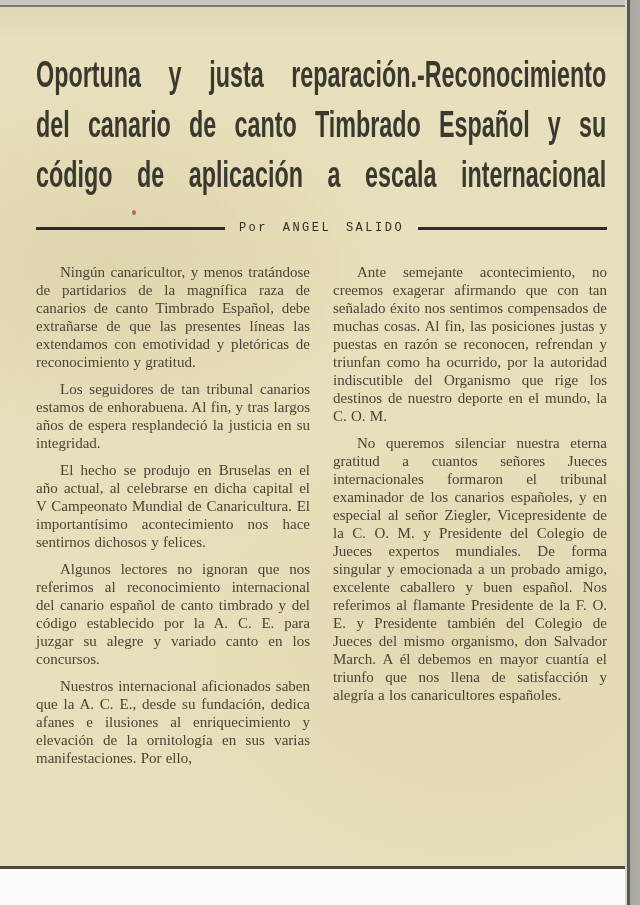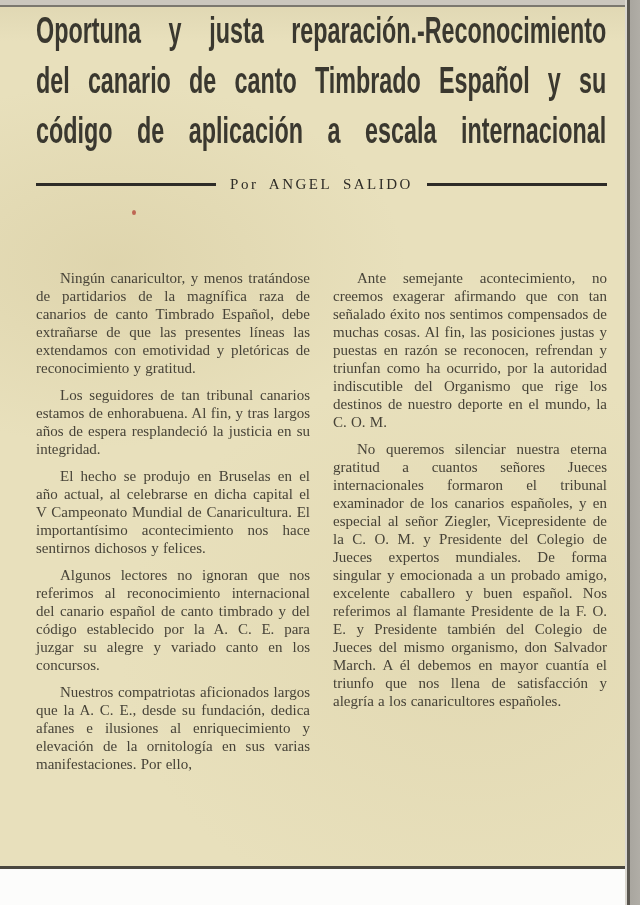--- a/index.html
+++ b/index.html
@@ -45,21 +45,21 @@
     background: #b54a3c;
     opacity: .8;
   }
   
   #content {
     position: absolute;
     left: 36px; top: 0;
     width: 571px;
   }
   
-  #headline { color: #3a382f; }
+  #headline { margin-top: 44px; color: #3a382f; }
   .title-line {
     font-family: "Liberation Sans", sans-serif;
     font-weight: bold;
     font-size: 36px;
     height: 50px;
     line-height: 48px;
     width: 880px;
     transform: scaleX(0.648);
     transform-origin: 0 50%;
     text-align: justify;
@@ -73,31 +73,31 @@
     display: flex;
     align-items: center;
     height: 22px;
   }
   .byline-rule {
     flex: 1 1 auto;
     height: 3px;
     background: #2e2c27;
   }
   #byline-text {
-    font-family: Liberation Serif, serif;
-    font-size: 15px;
+    font-family: Liberation Mono, monospace;
+    font-size: 12px;
     color: #2e2c27;
     letter-spacing: 2.5px;
     word-spacing: 5px;
     padding: 0 14px;
     white-space: nowrap;
   }
   
   #columns {
-    margin-top: 74px;
+    margin-top: 24px;
     display: flex;
     gap: 23px;
   }
   .col {
     width: 274px;
     color: #474338;
   }
   .col p {
     font-size: 15px;
     line-height: 18px;
@@ -128,21 +128,21 @@
         <div id="byline-text">Por ANGEL SALIDO</div>
         <div class="byline-rule"></div>
       </div>
 
       <div id="columns">
         <div class="col">
           <p>Ningún canaricultor, y menos tratándose de partidarios de la magnífica raza de canarios de canto Timbrado Español, debe extrañarse de que las presentes líneas las extendamos con emotividad y pletóricas de reconocimiento y gratitud.</p>
           <p>Los seguidores de tan tribunal canarios estamos de enhorabuena. Al fin, y tras largos años de espera resplandeció la justicia en su integridad.</p>
           <p>El hecho se produjo en Bruselas en el año actual, al celebrarse en dicha capital el V Campeonato Mundial de Canaricultura. El importantísimo acontecimiento nos hace sentirnos dichosos y felices.</p>
           <p>Algunos lectores no ignoran que nos referimos al reconocimiento internacional del canario español de canto timbrado y del código establecido por la A. C. E. para juzgar su alegre y variado canto en los concursos.</p>
-          <p>Nuestros compatriotas aficionados largos que la A. C. E., desde su fundación, dedica afanes e ilusiones al enriquecimiento y elevación de la ornitología en sus varias manifestaciones. Por ello,</p>
+          <p>Nuestros internacional aficionados saben que la A. C. E., desde su fundación, dedica afanes e ilusiones al enriquecimiento y elevación de la ornitología en sus varias manifestaciones. Por ello,</p>
         </div>
         <div class="col">
           <p>Ante semejante acontecimiento, no creemos exagerar afirmando que con tan señalado éxito nos sentimos compensados de muchas cosas. Al fin, las posiciones justas y puestas en razón se reconocen, refrendan y triunfan como ha ocurrido, por la autoridad indiscutible del Organismo que rige los destinos de nuestro deporte en el mundo, la C. O. M.</p>
           <p>No queremos silenciar nuestra eterna gratitud a cuantos señores Jueces internacionales formaron el tribunal examinador de los canarios españoles, y en especial al señor Ziegler, Vicepresidente de la C. O. M. y Presidente del Colegio de Jueces expertos mundiales. De forma singular y emocionada a un probado amigo, excelente caballero y buen español. Nos referimos al flamante Presidente de la F. O. E. y Presidente también del Colegio de Jueces del mismo organismo, don Salvador March. A él debemos en mayor cuantía el triunfo que nos llena de satisfacción y alegría a los canaricultores españoles.</p>
         </div>
       </div>
 
     </div>
   </div>
 

